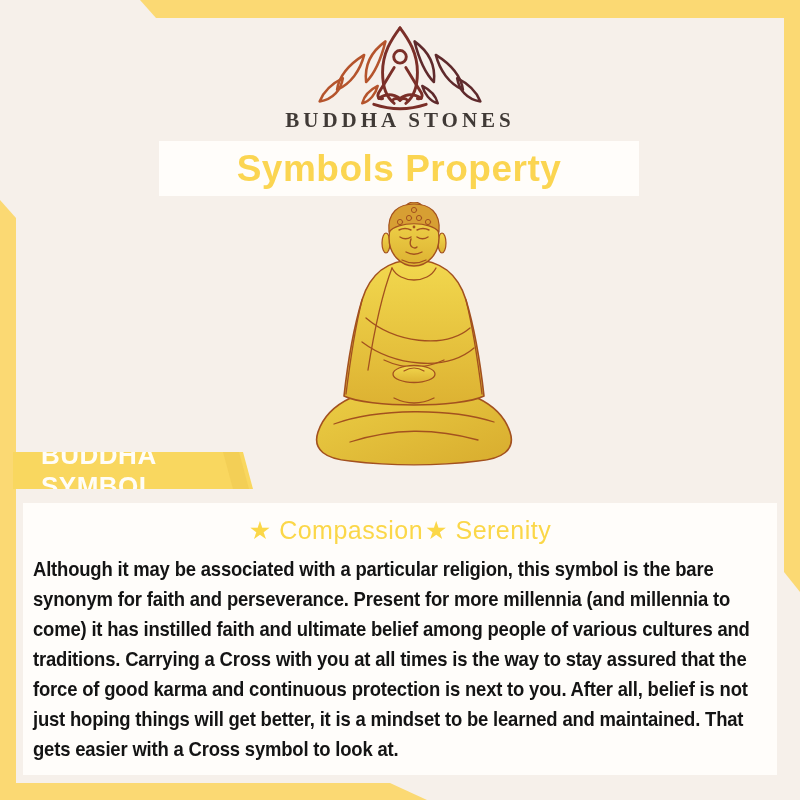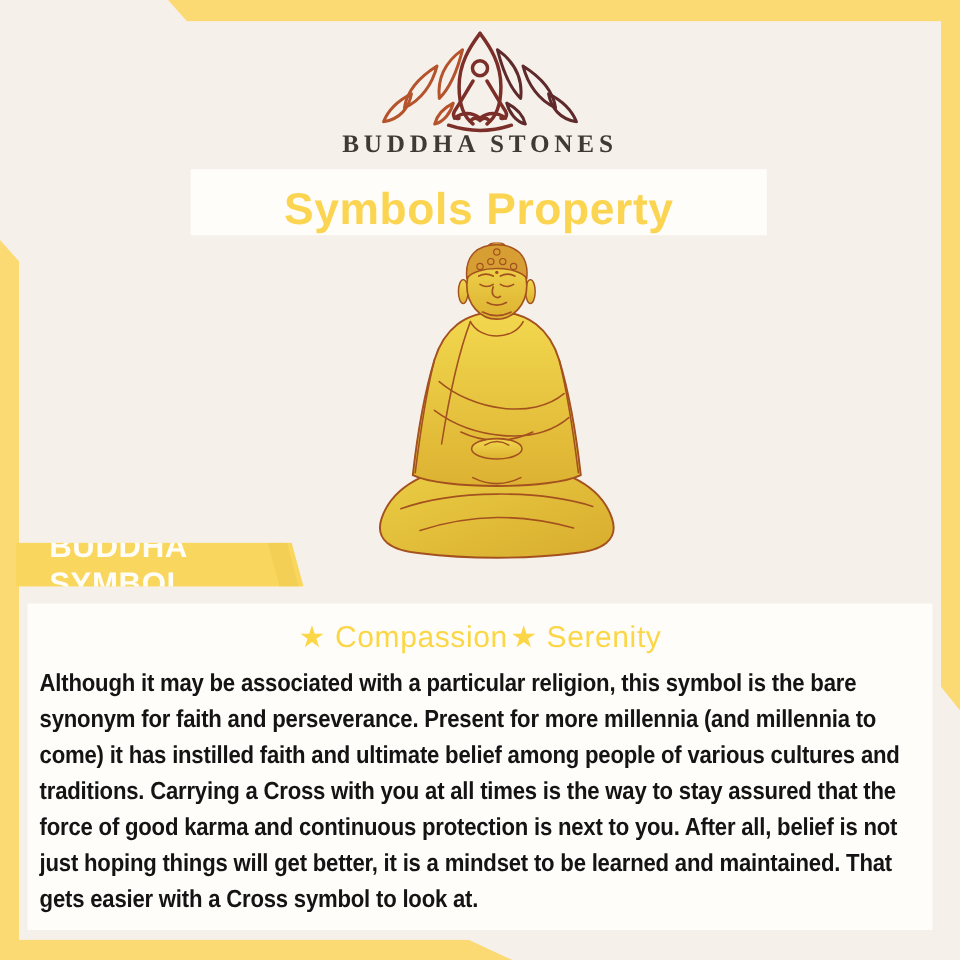--- a/index.html
+++ b/index.html
@@ -21,21 +21,21 @@
 
   .logo{position:absolute;left:314px;top:22px;width:172px;height:92px;}
   .brand{
     position:absolute;left:0;top:108px;width:800px;text-align:center;
     font-family:"Liberation Serif",serif;font-size:21px;font-weight:600;
     letter-spacing:4px;color:var(--brand-text,#403a36);
   }
   .title-banner{
     position:absolute;left:159px;top:141px;width:480px;height:55px;
     background:var(--banner-white,#fffdfa);
-    display:flex;align-items:flex-end;justify-content:center;
+    display:flex;align-items:center;justify-content:center;
   }
   .title-banner span{
     font-size:37px;font-weight:bold;color:var(--title-yellow,#fbd551);
     letter-spacing:0.5px;
   }
   .statue{position:absolute;left:298px;top:202px;width:232px;height:264px;}
 
   .ribbon{
     position:absolute;left:13px;top:452px;width:240px;height:37px;
     background:var(--ribbon-yellow,#f9d75f);

